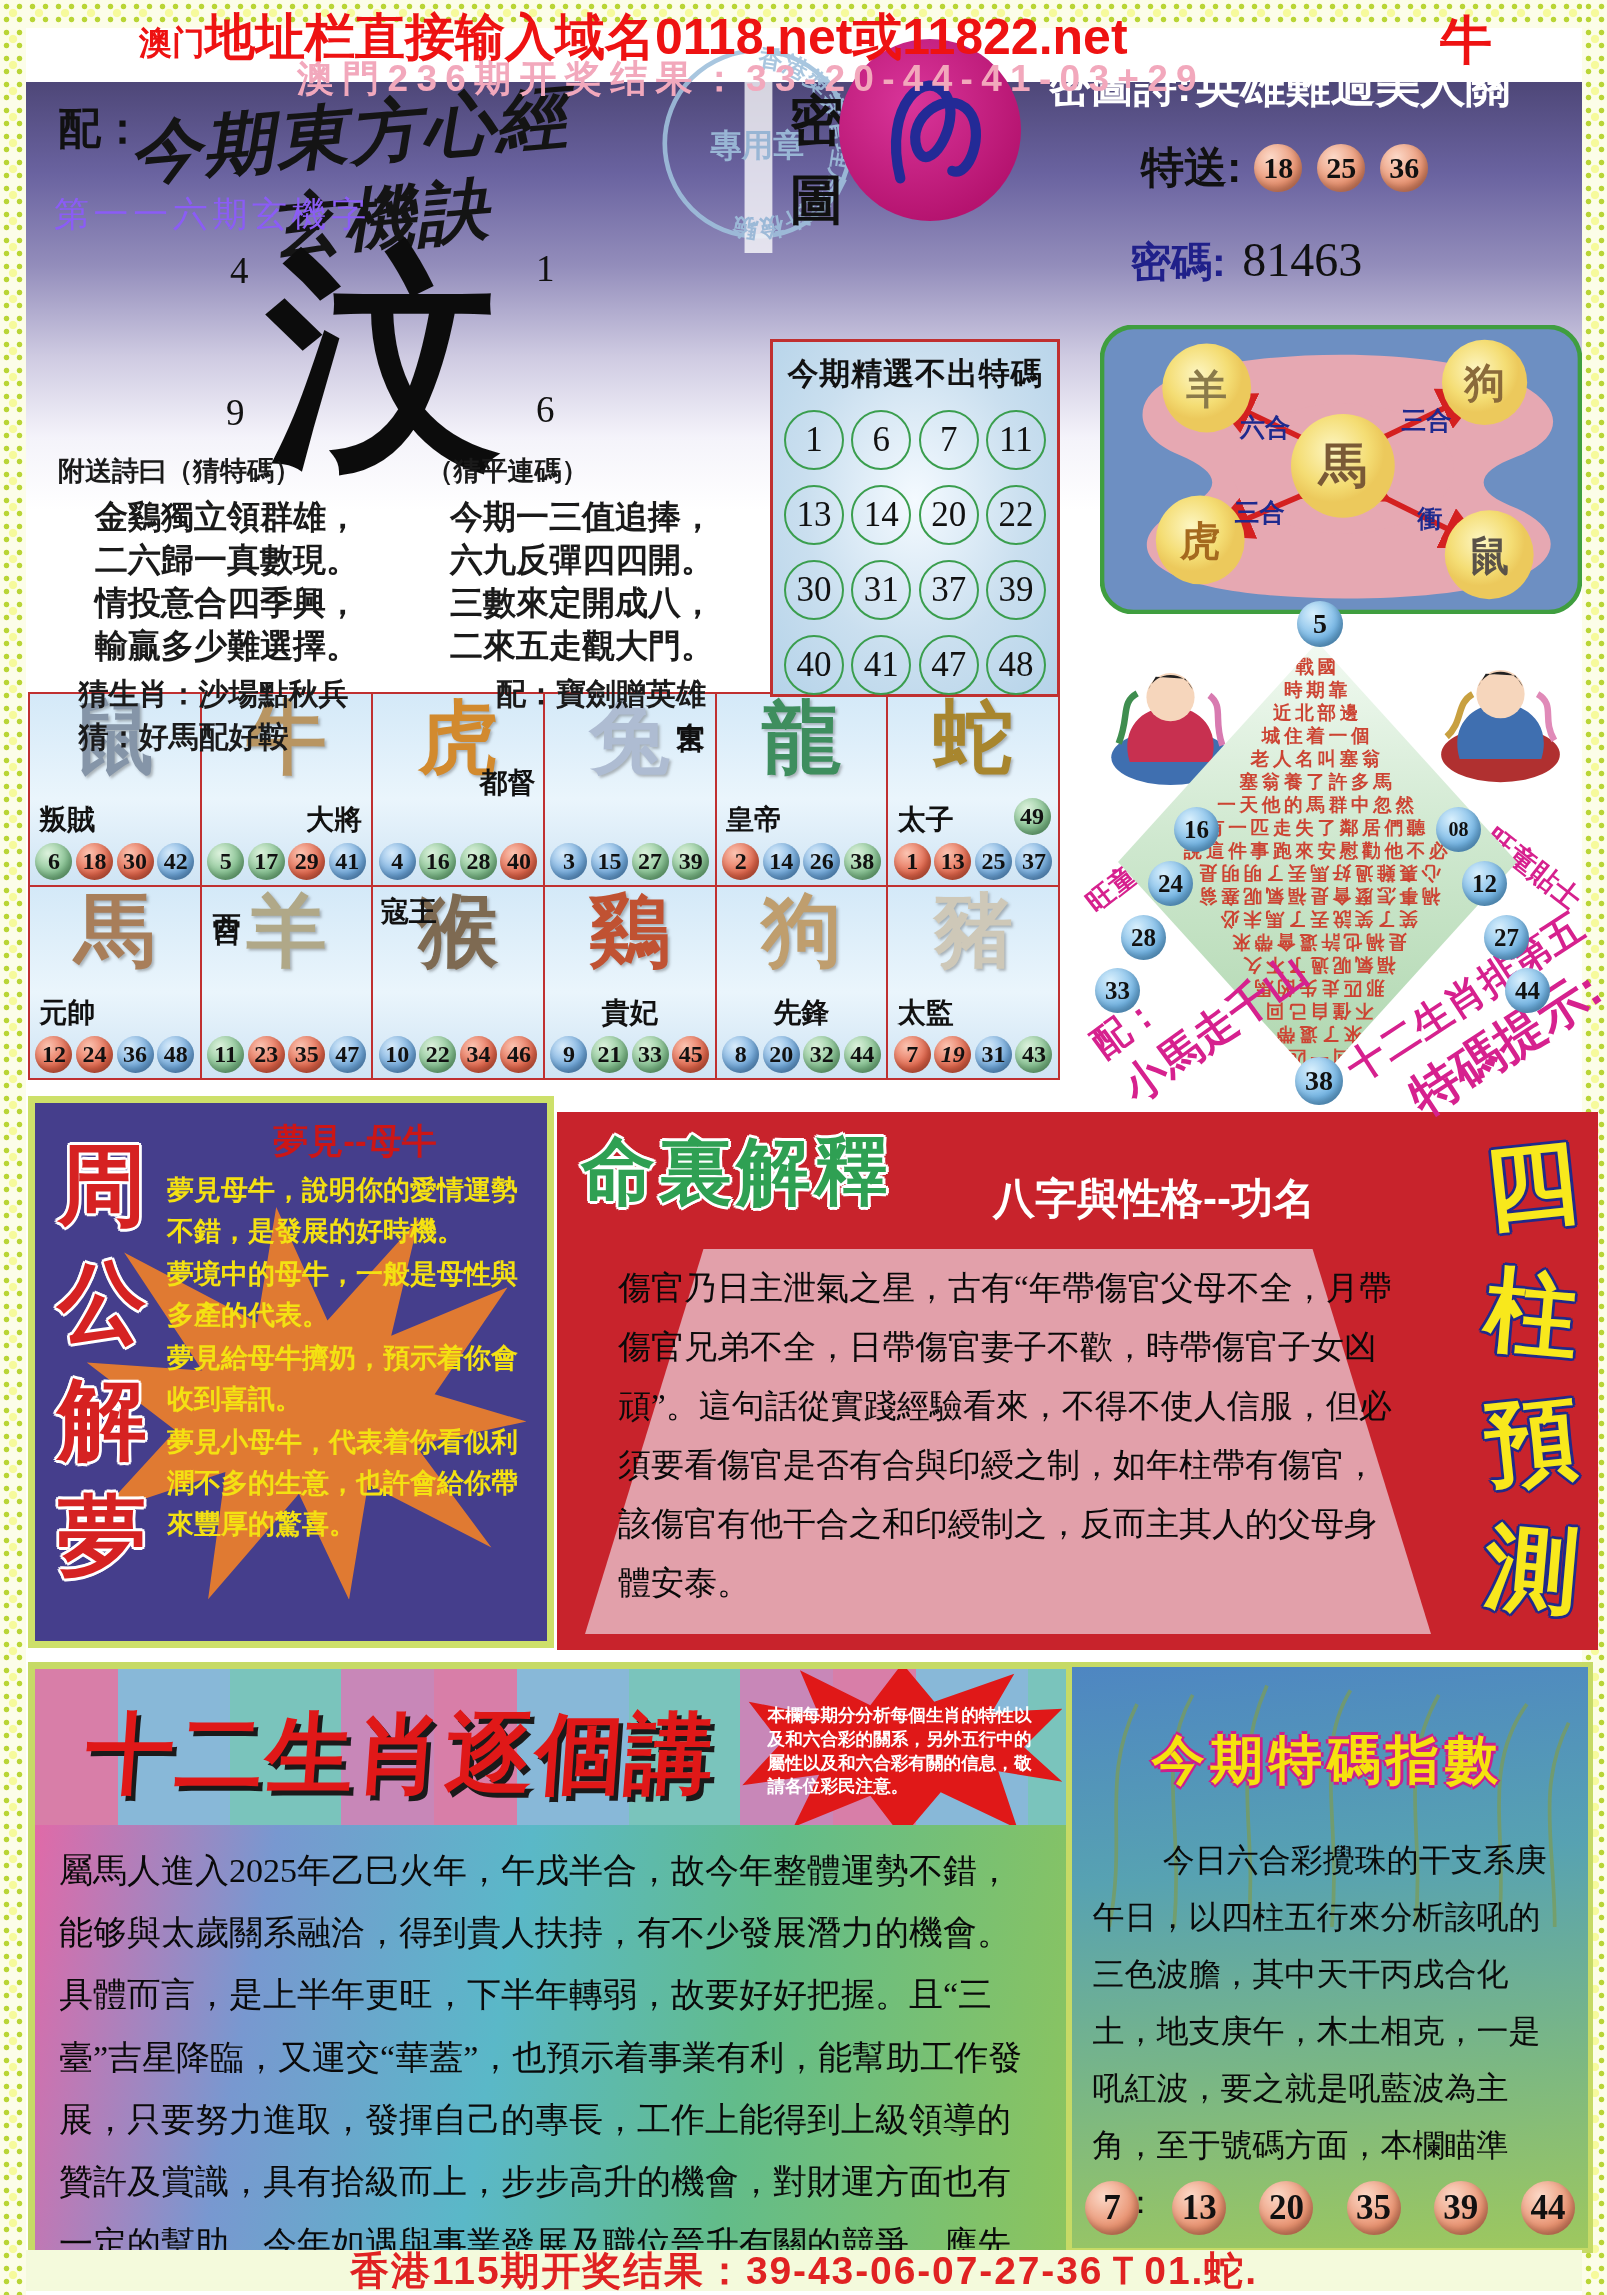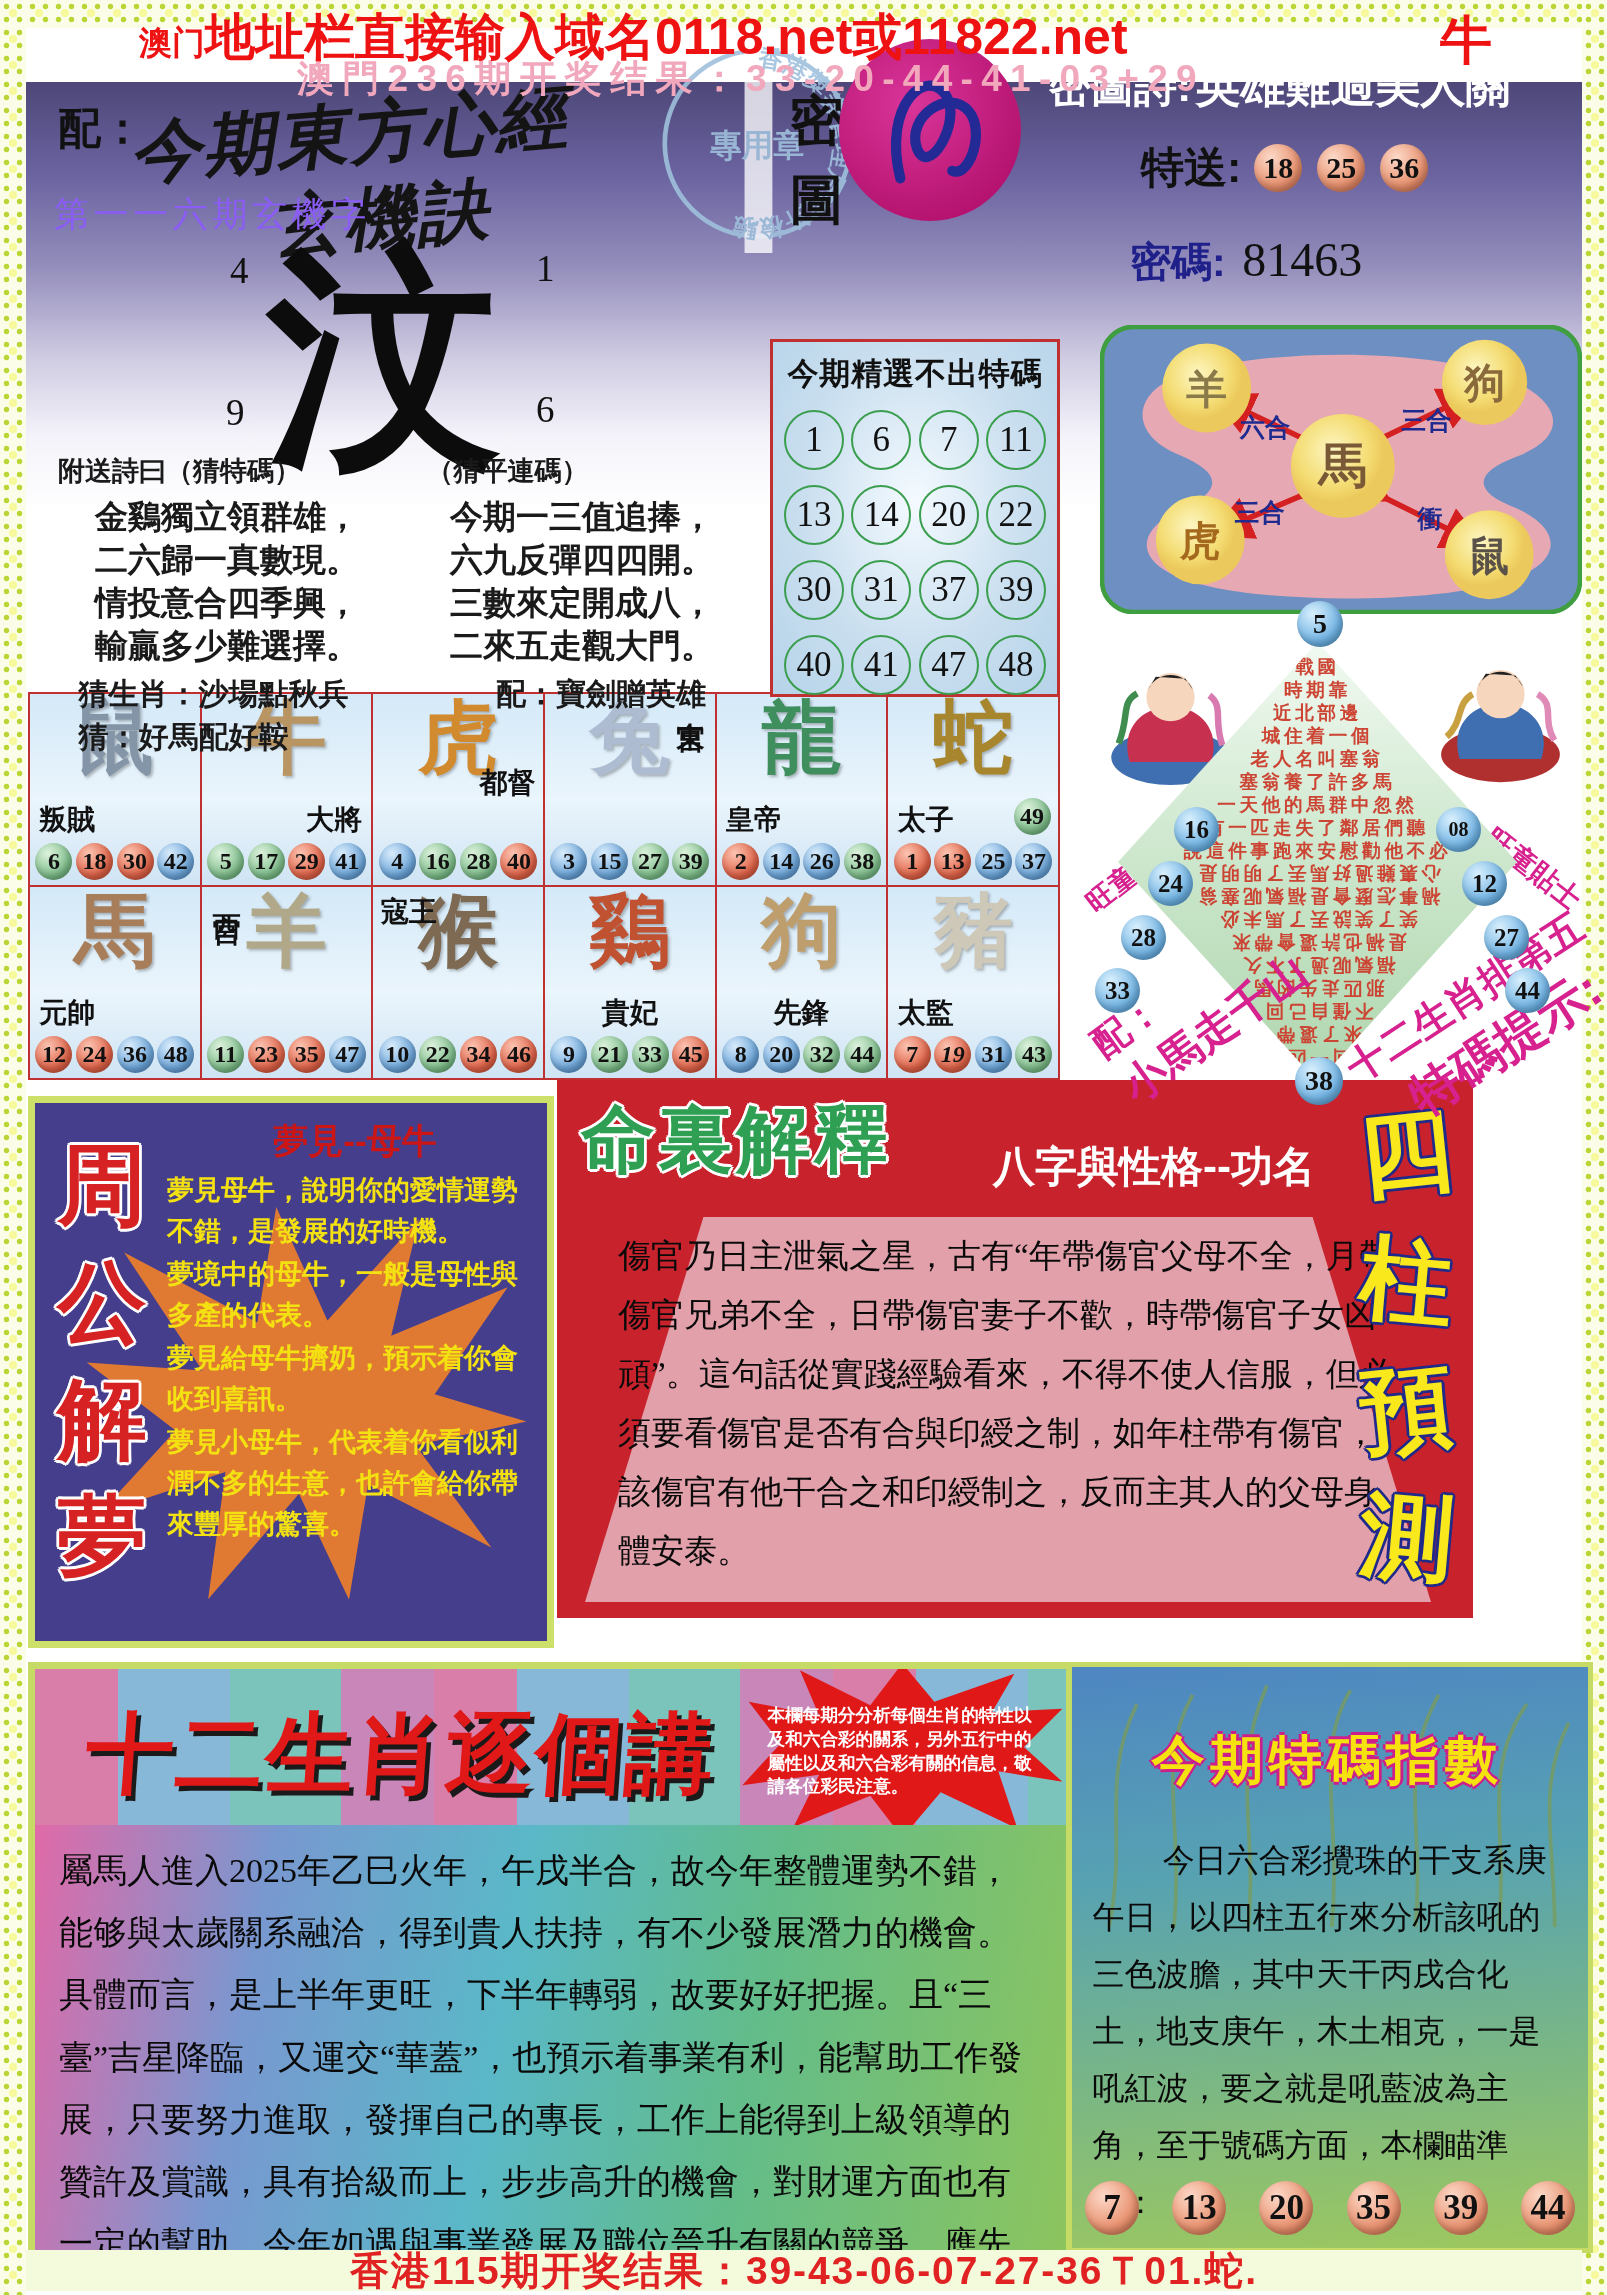--- a/index.html
+++ b/index.html
@@ -67,21 +67,21 @@
   .burst-orange{position:absolute;left:51px;top:102px;width:436px;height:399px;background:#e07a32;transform:rotate(-8deg);
     clip-path:polygon(50% 0,58% 30%,82% 8%,72% 36%,100% 28%,80% 52%,100% 62%,74% 64%,88% 92%,62% 72%,54% 100%,46% 72%,22% 95%,30% 64%,0 70%,20% 52%,2% 32%,28% 38%,14% 6%,42% 28%);}
   .dream-title-col{position:absolute;left:15px;top:24px;width:104px;}
   .dream-title-col div{font-size:89px;line-height:117px;font-weight:900;color:#d62222;text-align:center;}
   .dream-head{position:absolute;left:139px;top:15px;width:362px;text-align:center;
     font-weight:900;font-size:35px;color:#cc1616;}
   .dream-text{position:absolute;left:132px;top:67px;width:371px;color:#f4e112;
     font-size:27px;line-height:1.52;font-weight:bold;font-family:"Liberation Serif",serif;}
   .dream-text p{margin:0 0 1.9px 0;}
   
-  .mingli{left:557px;top:1080px;width:916px;height:538px;background:#c8232c;overflow:hidden;}
+  .mingli{left:557px;top:1112px;width:1041px;height:538px;background:#c8232c;overflow:hidden;}
   .ml-title{position:absolute;left:24px;top:11px;font-size:74px;font-weight:900;color:#2fa053;letter-spacing:3.7px;}
   .ml-sub{position:absolute;left:436px;top:59px;font-size:42px;font-weight:900;color:#ffffff;}
   .ml-trap{position:absolute;left:28px;top:137px;width:846px;height:385px;background:#e2a0aa;
     clip-path:polygon(14% 0,86% 0,100% 100%,0 100%);}
   .ml-text{position:absolute;left:61px;top:147px;width:785px;color:#0a0a0a;
     font-size:33px;line-height:1.79;font-family:"Liberation Serif",serif;}
   .ml-side{position:absolute;right:5.6px;top:9.3px;width:121px;}
   .ml-side div{font-size:93px;line-height:128px;font-weight:900;color:#f8e81c;text-align:center;}
   .ml-side div:nth-child(odd){transform:rotate(-6deg);} .ml-side div:nth-child(even){transform:rotate(5deg);}
   

